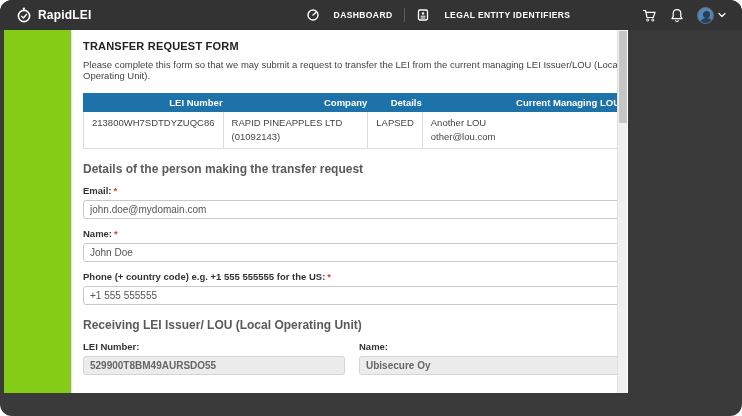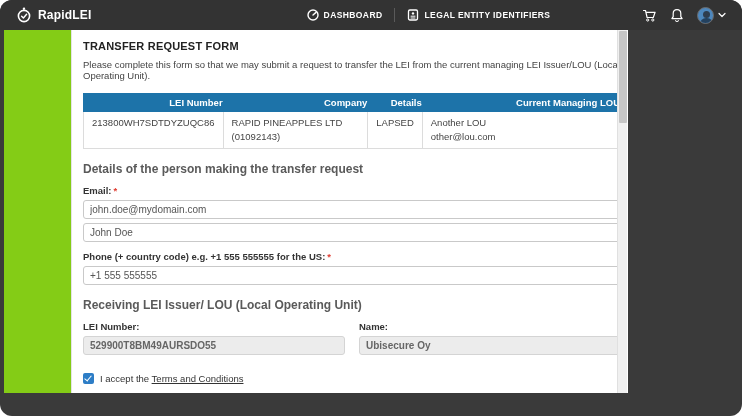--- a/index.html
+++ b/index.html
@@ -18,21 +18,21 @@
   
   .navbar {
     height:30px; background:#333333;
     display:flex; align-items:center;
     padding:0 16px 0 16px;
   }
   .brand { display:flex; align-items:center; gap:6px; color:#fff; }
   .brand-name { font-size:12px; font-weight:bold; letter-spacing:.2px; }
   .nav-group { display:flex; align-items:center; margin-left:215px; }
   .nav-item {
-    display:flex; align-items:center; gap:5px;
+    display:flex; align-items:center; gap:15px;
     color:#ffffff; font-size:8.5px; font-weight:bold;
     letter-spacing:.4px; cursor:pointer; white-space:nowrap;
   }
   .nav-divider { width:1px; height:14px; background:#5a5a5a; margin:0 12px; }
   .right-icons { margin-left:auto; display:flex; align-items:center; gap:13px; }
   .icon-btn { display:flex; align-items:center; cursor:pointer; }
   .avatar-wrap { display:flex; align-items:center; gap:4px; cursor:pointer; }
   .avatar {
     width:17px; height:17px; border-radius:50%;
     background:#4d87bd; overflow:hidden; position:relative;
@@ -208,20 +208,23 @@
         </tbody>
       </table>
 
       <div class="section-heading">Details of the person making the transfer request</div>
 
       <div class="field-label">
         <span>Email:</span><span class="req">*</span>
       </div>
       <input class="text-input" type="text" value="john.doe@mydomain.com" style="">
 
+      <div class="field-label">
+        <span>Name:</span><span class="req">*</span>
+      </div>
       <input class="text-input" type="text" value="John Doe" style="">
 
       <div class="field-label">
         <span>Phone (+ country code) e.g. +1 555 555555 for the US:</span><span class="req">*</span>
       </div>
       <input class="text-input" type="text" value="+1 555 555555" style="">
 
       <div class="section-heading">Receiving LEI Issuer/ LOU (Local Operating Unit)</div>
 
       <div class="two-col">

